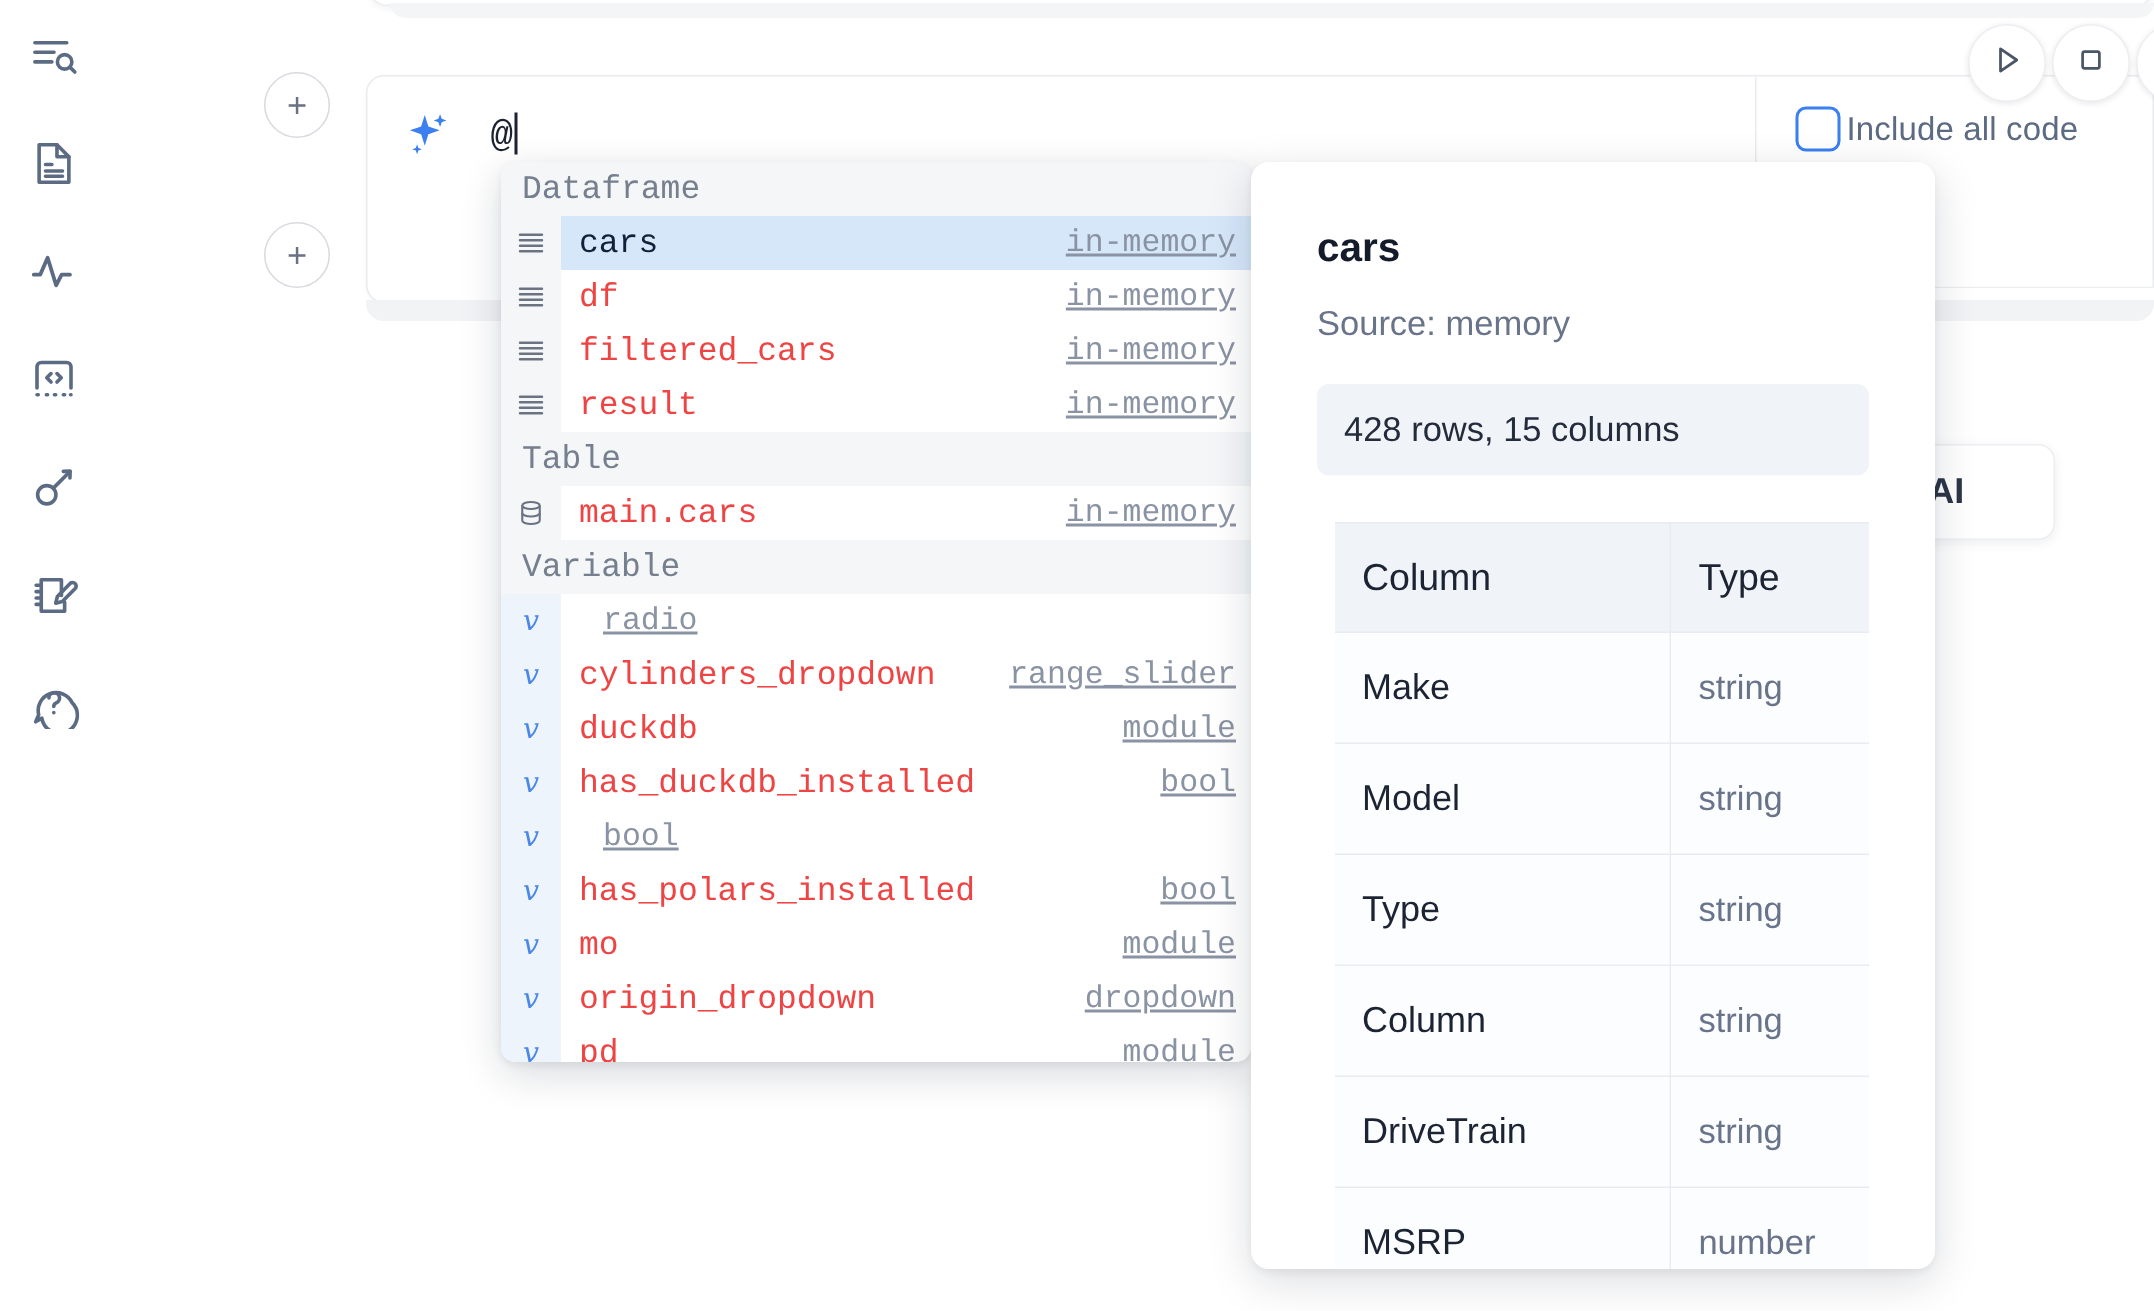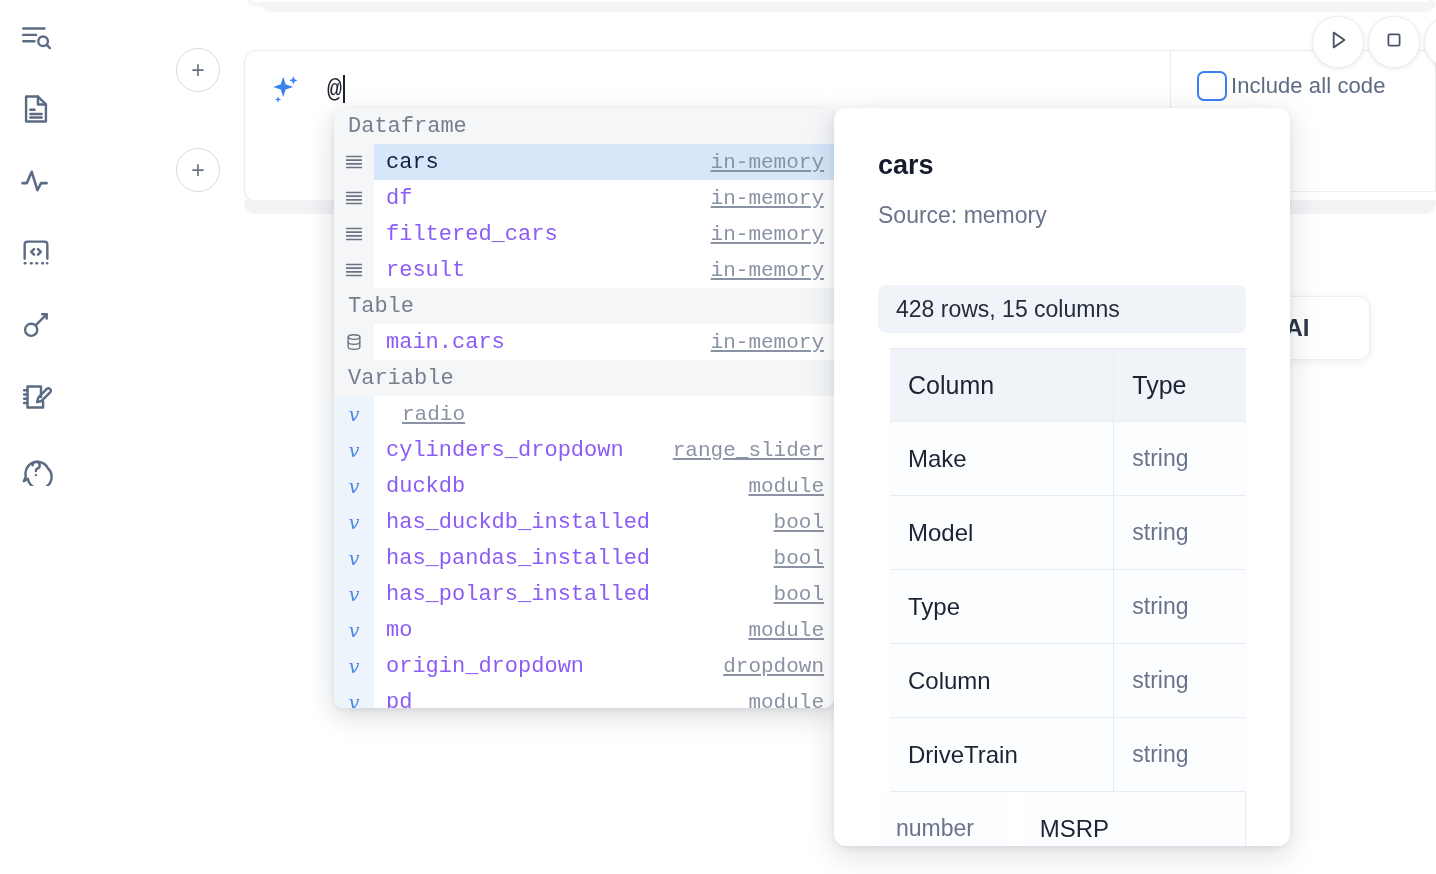--- a/index.html
+++ b/index.html
@@ -124,42 +124,42 @@
     display:flex; align-items:center; justify-content:center; color:#6b7383;
   }
   .dd-row.var .dd-icon { background:#eef4fc; color:#4a87e8;
     font-family:"DejaVu Serif",serif; font-style:italic; font-size:19px; }
   .dd-main {
     flex:1; height:36px; display:flex; align-items:center;
     justify-content:space-between; padding:0 10px 0 12px; overflow:hidden;
   }
   .dd-name {
     font-family:"Liberation Mono","DejaVu Sans Mono",monospace;
-    font-size:22px; color:#8b5cf6; white-space:nowrap;
+    font-size:22px; color:#ef4444; white-space:nowrap;
   }
   .dd-row.sel .dd-name { color:#14203a; }
   .dd-meta {
     font-family:"Liberation Mono","DejaVu Sans Mono",monospace;
     font-size:21px; color:#8a93a3; white-space:nowrap; padding-left:16px;text-decoration:underline;
   }
   .dd-clip { position:absolute; left:0; top:0; width:500px; }
 
   
   .preview {
     position:absolute; left:834px; top:108px; width:456px; height:738px;
     background:#ffffff; border-radius:12px;
     box-shadow:0 8px 30px rgba(15,23,42,.15), 0 2px 6px rgba(15,23,42,.06);
     overflow:hidden; z-index:50;
   }
   .pv-title { position:absolute; left:44px; top:42px; font-size:27px; font-weight:700; color:#141b2b; }
   .pv-source { position:absolute; left:44px; top:94px; font-size:23px; color:#69748a; }
   .pv-badge {
-    position:absolute; left:44px; top:148px; width:368px; height:48px;
+    position:absolute; left:44px; top:148px; width:368px; height:61px;
     background:#f0f3f8; border-radius:8px; display:flex; align-items:center;
-    padding-left:18px; font-size:23px; color:#242c3c;margin-top:29px;
+    padding-left:18px; font-size:23px; color:#242c3c;
   }
   .pv-table { position:absolute; left:44px; top:240px; width:368px; }
   .pv-trow { display:flex; }
   .pv-cell {
     height:74px; display:flex; align-items:center; padding-left:18px;
     border-bottom:1px solid #e8ecf2; overflow:hidden;
   }
   .pv-c1 { width:232px; border-right:1px solid #e8ecf2;margin-left:12px; }
   .pv-c2 { width:136px; }
   .pv-head .pv-cell { background:#f0f3f8; border-top:1px solid #e8ecf2; }
@@ -384,21 +384,20 @@
         <div class="dd-row var">
           <div class="dd-icon">v</div>
           <div class="dd-main">
             <span class="dd-name">has_duckdb_installed</span>
             <span class="dd-meta">bool</span>
           </div>
         </div>
         <div class="dd-row var">
           <div class="dd-icon">v</div>
           <div class="dd-main">
-            <span class="dd-name">has_pandas_installed</span>
             <span class="dd-meta">bool</span>
           </div>
         </div>
         <div class="dd-row var">
           <div class="dd-icon">v</div>
           <div class="dd-main">
             <span class="dd-name">has_polars_installed</span>
             <span class="dd-meta">bool</span>
           </div>
         </div>
@@ -450,20 +449,20 @@
           </div>
           <div class="pv-trow">
             <div class="pv-cell pv-c1">Column</div>
             <div class="pv-cell pv-c2">string</div>
           </div>
           <div class="pv-trow">
             <div class="pv-cell pv-c1">DriveTrain</div>
             <div class="pv-cell pv-c2">string</div>
           </div>
           <div class="pv-trow">
+            <div class="pv-cell pv-c1">MSRP</div>
             <div class="pv-cell pv-c2">number</div>
-            <div class="pv-cell pv-c1">MSRP</div>
           </div>
         </div>
     </div>
   </div>
 
 </div>
 
 </body></html>

